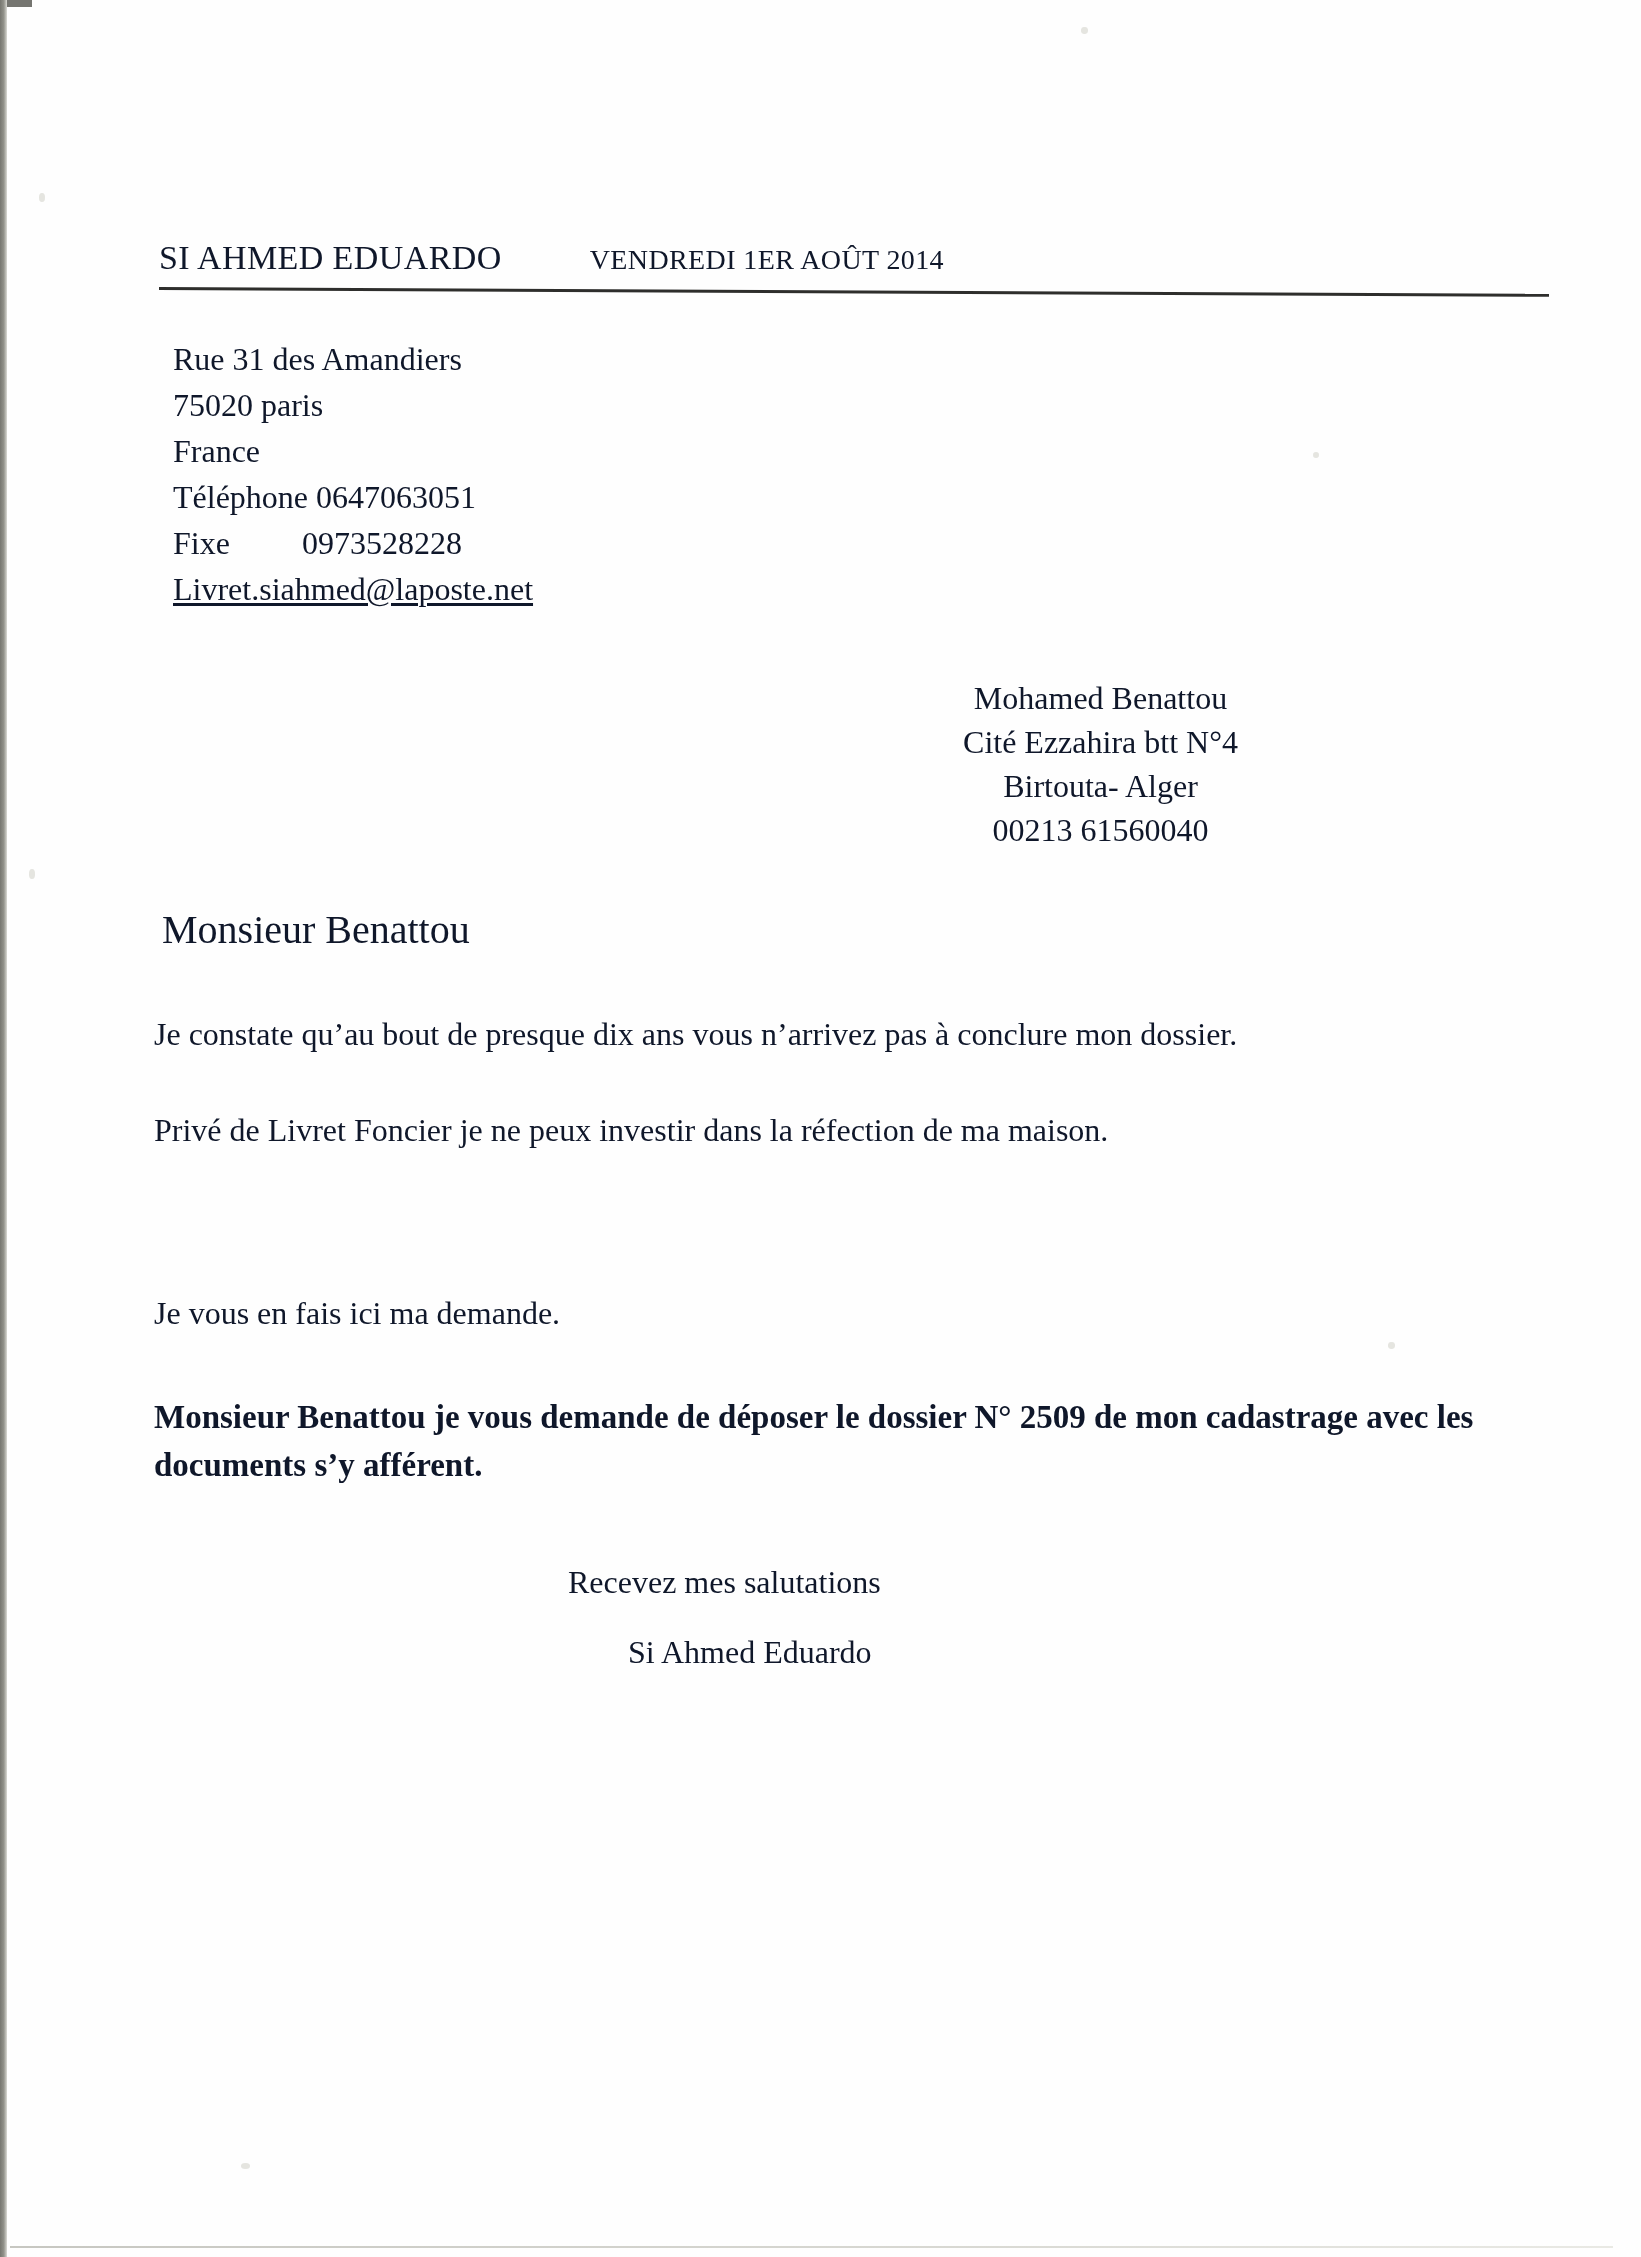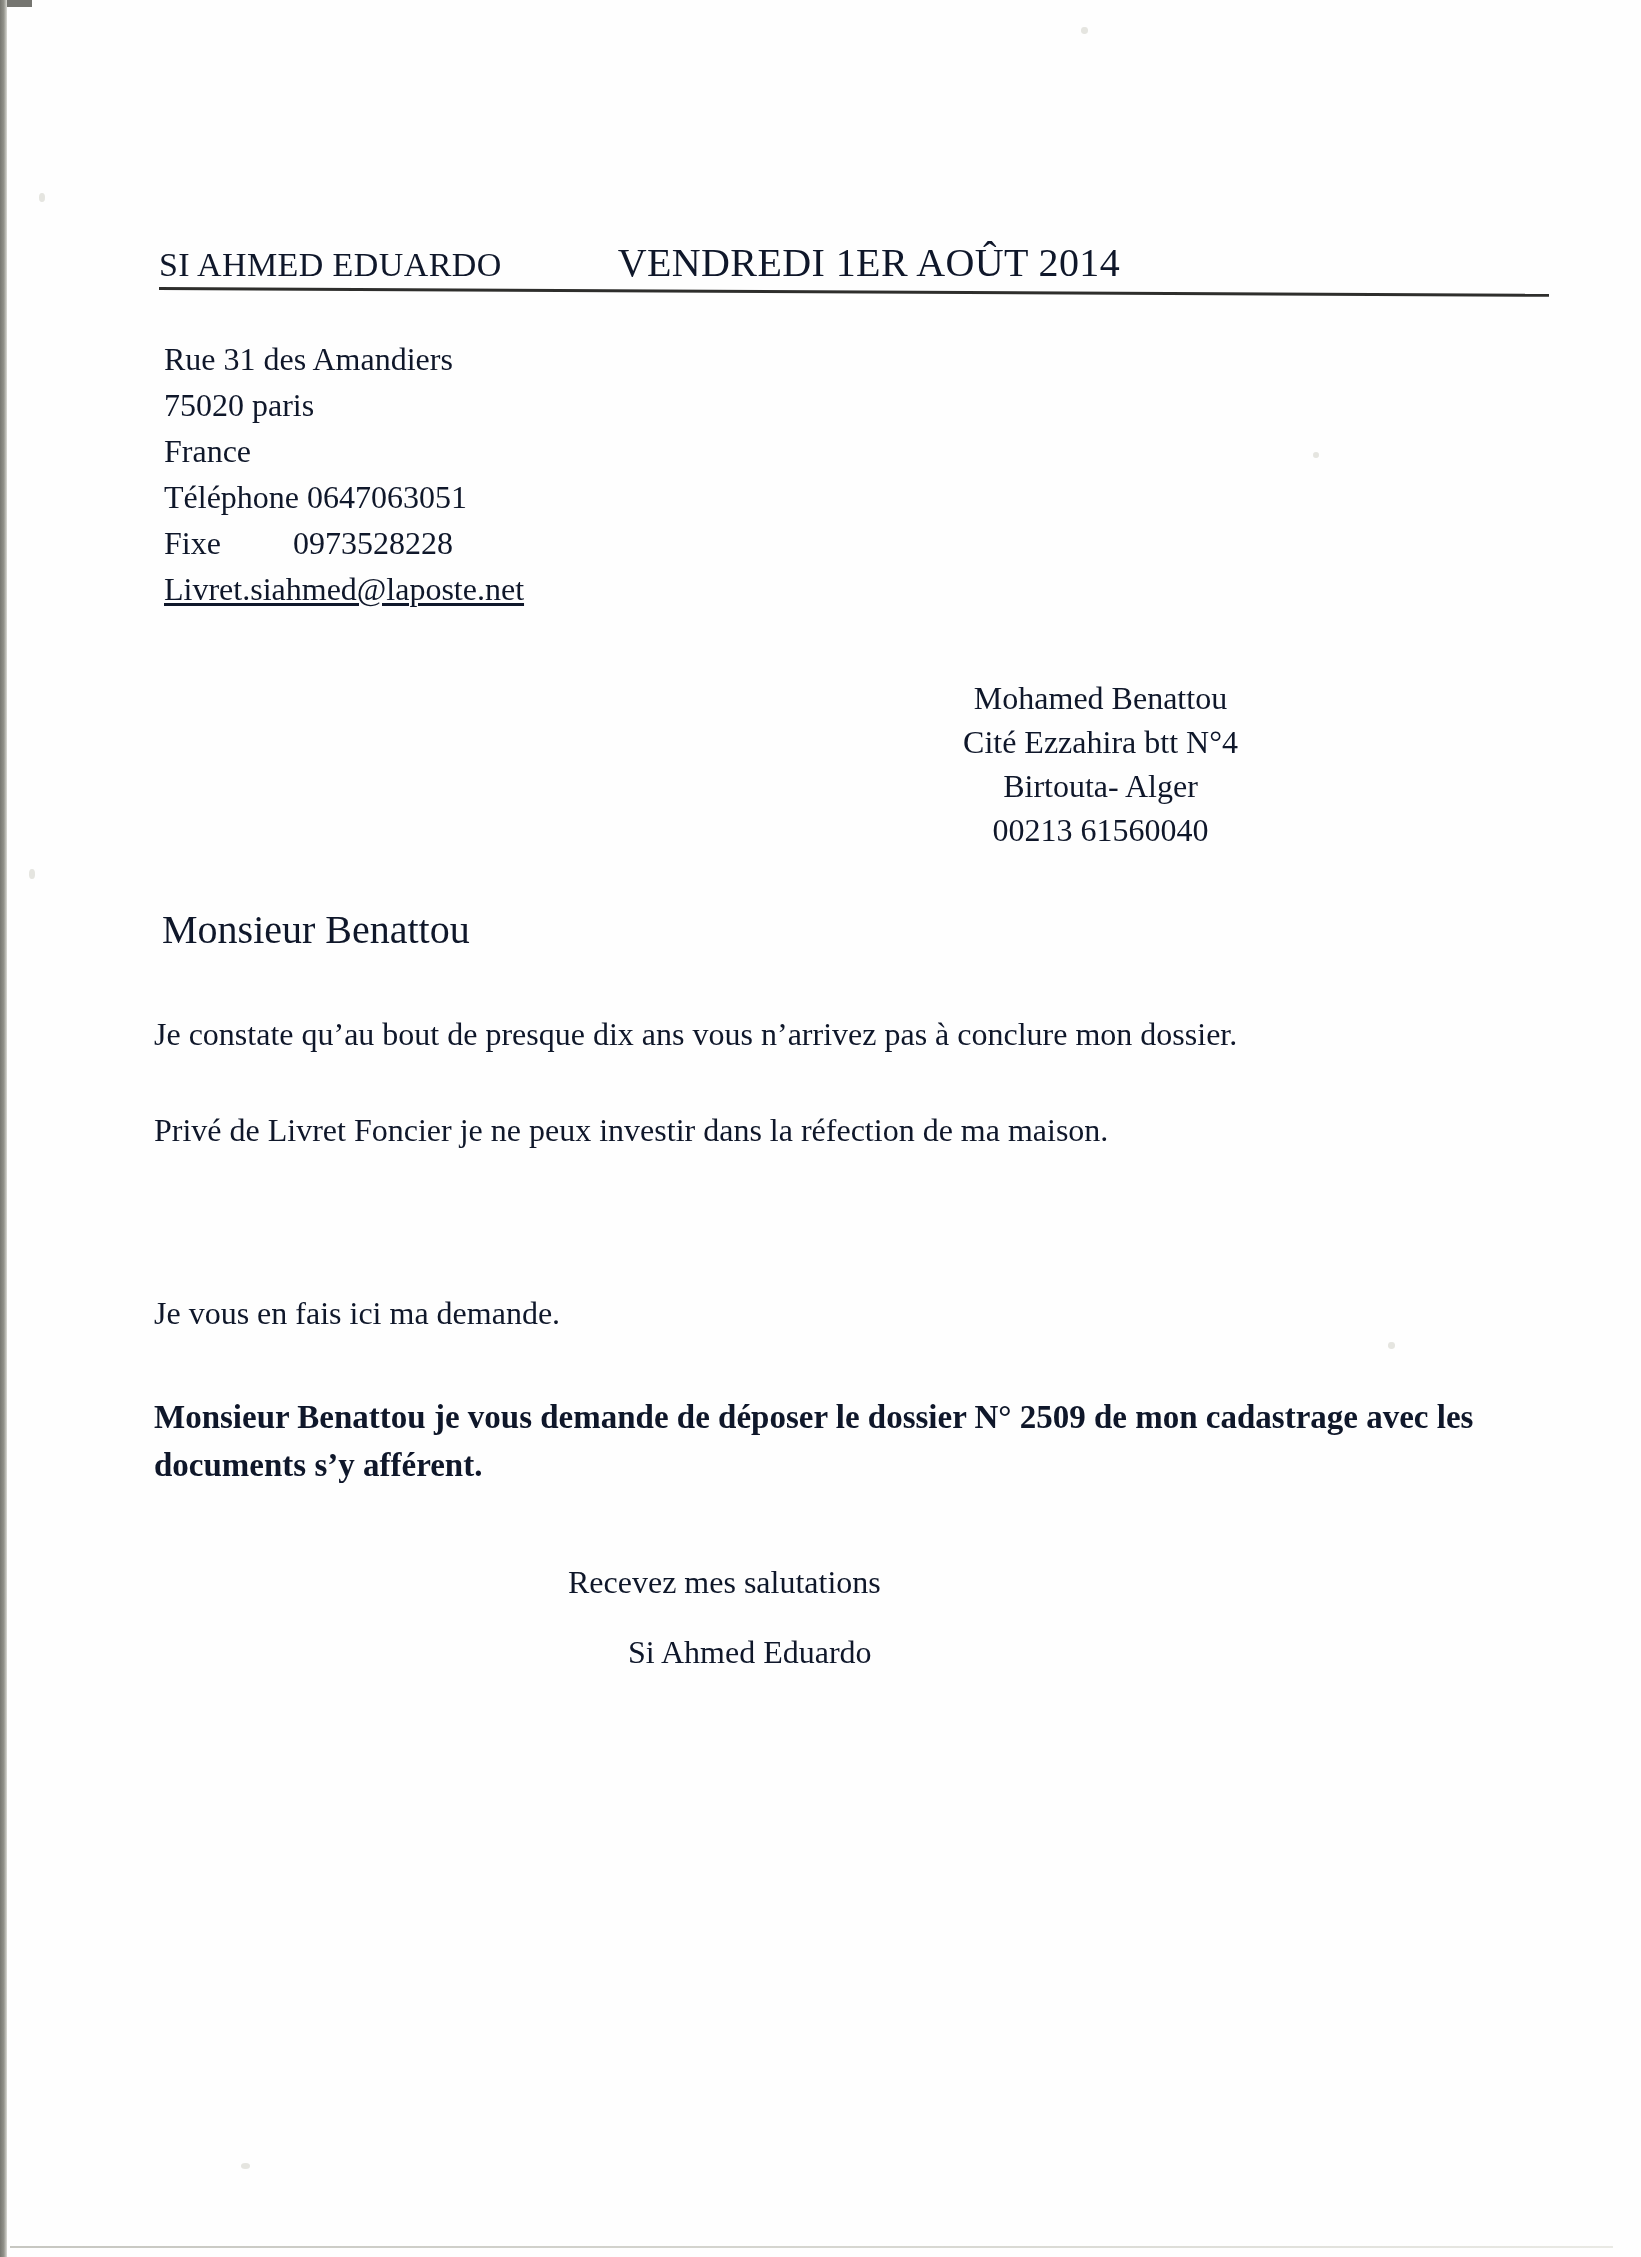--- a/index.html
+++ b/index.html
@@ -64,40 +64,40 @@
     display: flex;
     align-items: baseline;
     justify-content: flex-start;
   }
   .letterhead-name {
     font-size: 34px;
     letter-spacing: 0.4px;
     white-space: nowrap;
   }
   .letterhead-date {
-    font-size: 40px;
+    font-size: 28px;
     letter-spacing: 0.4px;
     white-space: nowrap;
-    margin-left: 116px;
+    margin-left: 88px;
   }
   .letterhead-rule {
     position: absolute;
     left: 159px;
     top: 287px;
     width: 1390px;
     height: 2.9px;
     background: #2e2e2c;
     transform: rotate(0.28deg);
     transform-origin: left center;
   }
 
   
   .sender-block {
     position: absolute;
-    left: 164px;
+    left: 173px;
     top: 336px;
     font-size: 32px;
     line-height: 46px;
   }
   .sender-line {
     white-space: pre;
   }
   .sender-email {
     text-decoration: underline;
     text-underline-offset: 2.9px;

